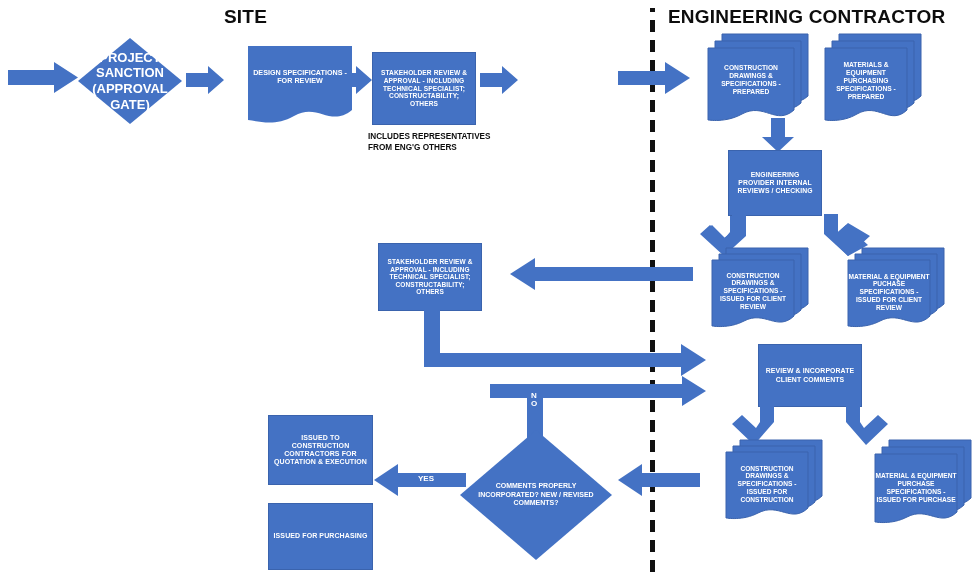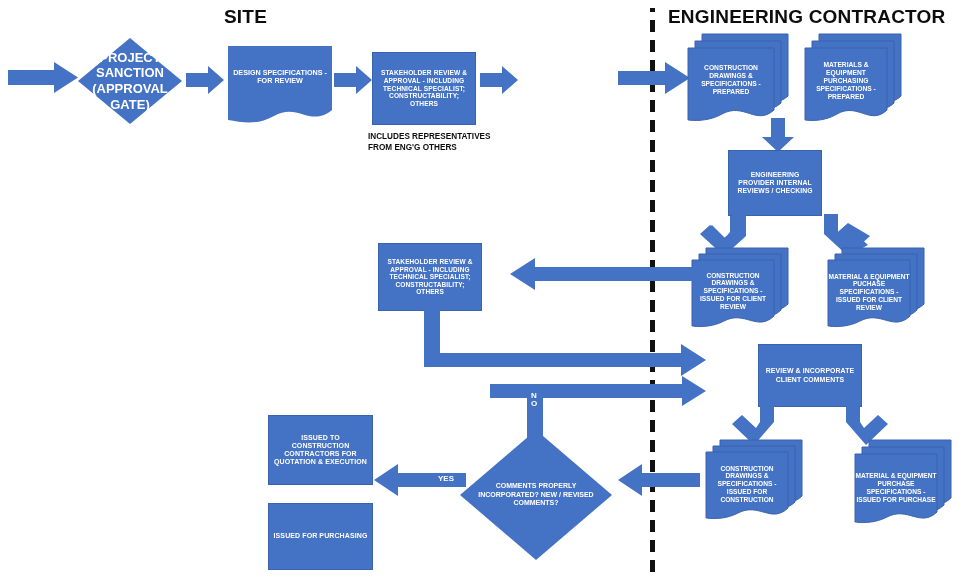--- a/index.html
+++ b/index.html
@@ -67,20 +67,21 @@
     z-index:2;
     color:#fff;
     font-weight:bold;
     text-align:center;
     line-height:1.2;
     padding:0 6px;
   }
   
   .doc{
     position:absolute;
+    margin-left:20px;
   }
   .doc svg{position:absolute;left:0;top:0;overflow:visible;}
   .doc .dlabel{
     position:absolute;
     z-index:5;
     color:#fff;
     font-weight:bold;
     text-align:center;
     line-height:1.18;
     display:flex;
@@ -96,21 +97,21 @@
     color:#0d0d0d;
     font-weight:bold;
     line-height:1.35;
     white-space:pre-line;
   }
   .arrow-label{
     position:absolute;
     z-index:6;
     color:#ffffff;
     font-weight:bold;
-    text-align:right;
+    text-align:center;
   }
   .vert-label{
     position:absolute;
     z-index:6;
     color:#ffffff;
     font-weight:bold;
     text-align:center;
     line-height:1.0;
   }
   .vert-label span{display:block;}

